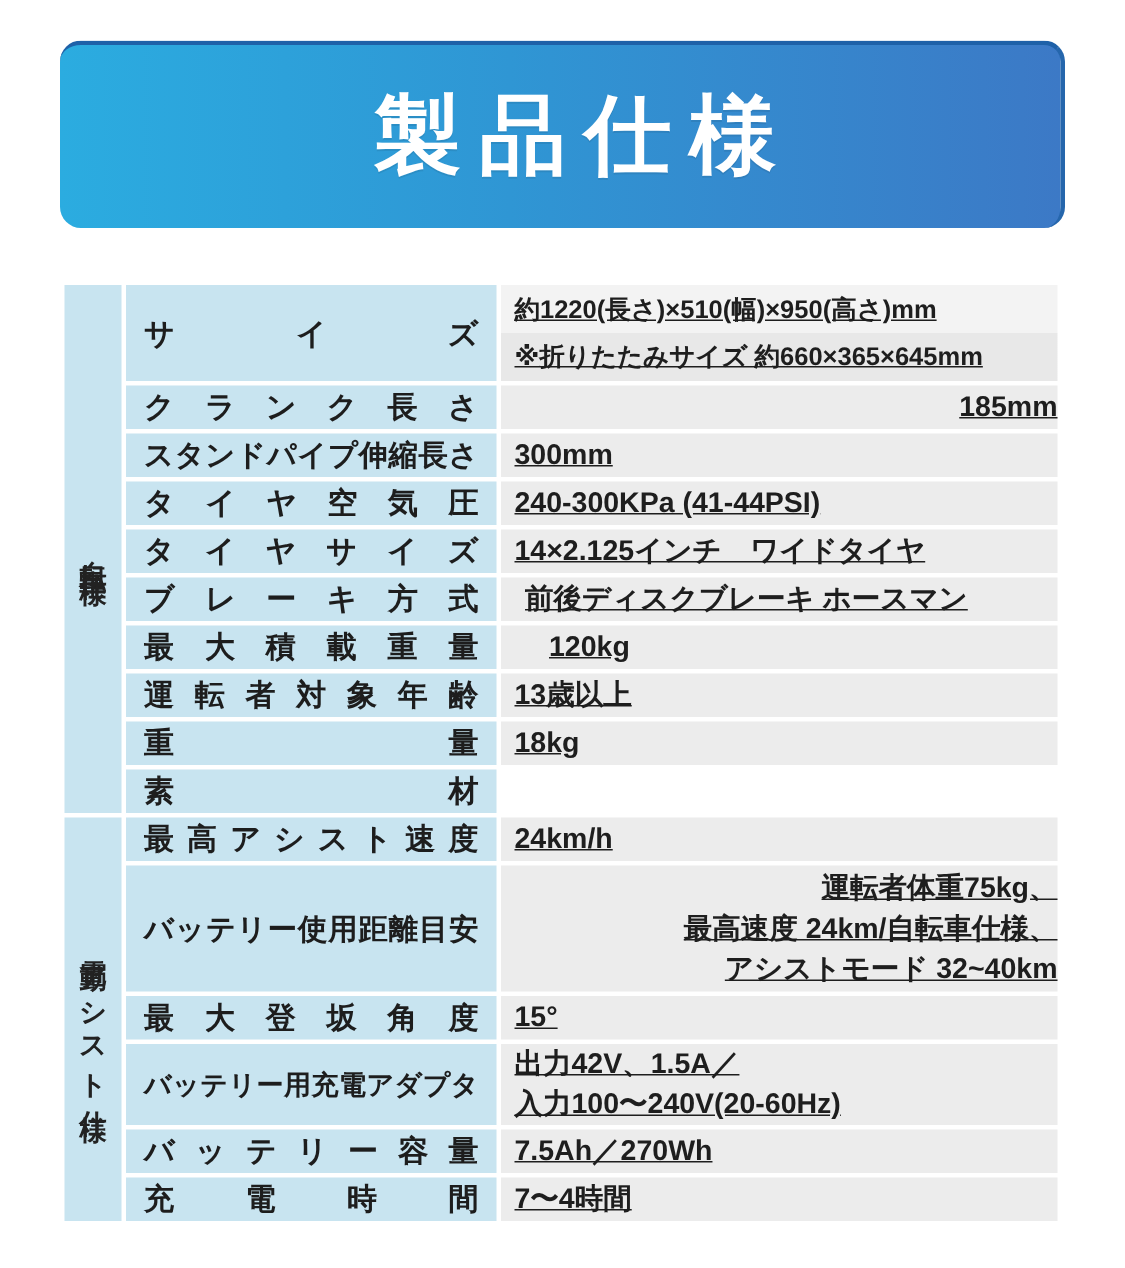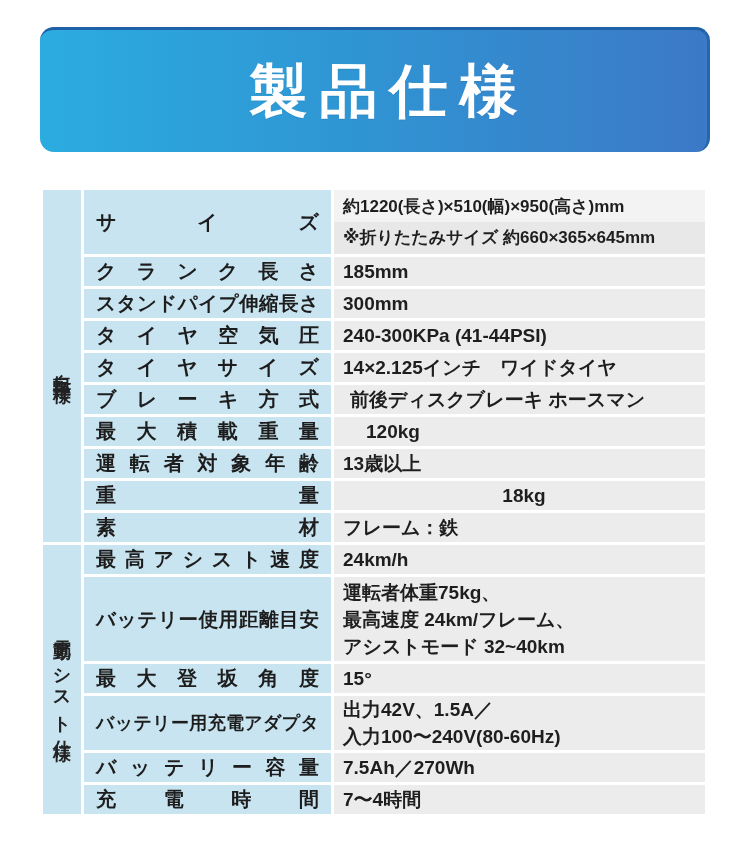--- a/index.html
+++ b/index.html
@@ -32,21 +32,21 @@
   }
   .lbl{
     background:#C8E4F0;color:#1d1d1d;font-weight:700;
     display:flex;align-items:center;justify-content:space-between;
     padding:0 12px;overflow:hidden;
   }
   .lbl span{display:inline-block;}
   .val{
     background:#ECECEC;color:#1e1e1e;
     display:flex;flex-direction:column;justify-content:center;
-    padding-left:9px;font-size:19px;font-weight:700;
+    padding-left:9px;font-size:19px;font-weight:700;text-decoration:underline;
   }
   .vline{white-space:nowrap;line-height:27px;}
   .val.split{
     background:linear-gradient(180deg,#F3F3F3 0 50%,#E8E8E8 50% 100%);
     font-size:17px;
   }
   .val.split .vline{line-height:31px;}
 </style>
 </head>
 <body>
@@ -68,21 +68,21 @@
           <div class="vline">※折りたたみサイズ 約660×365×645mm</div>
         </div>
         <div class="lbl" style="grid-area: 2 / 2; font-size: 20px;">
           <span>ク</span>
           <span>ラ</span>
           <span>ン</span>
           <span>ク</span>
           <span>長</span>
           <span>さ</span>
         </div>
-        <div class="val" style="grid-area: 2 / 3;">
+        <div class="val" style="grid-area: 2 / 3; text-align: right;">
           <div class="vline">185mm</div>
         </div>
         <div class="lbl" style="grid-area: 3 / 2; font-size: 19.5px;">
           <span>ス</span>
           <span>タ</span>
           <span>ン</span>
           <span>ド</span>
           <span>パ</span>
           <span>イ</span>
           <span>プ</span>
@@ -147,29 +147,26 @@
           <span>年</span>
           <span>齢</span>
         </div>
         <div class="val" style="grid-area: 8 / 3;">
           <div class="vline">13歳以上</div>
         </div>
         <div class="lbl" style="grid-area: 9 / 2; font-size: 20px;">
           <span>重</span>
           <span>量</span>
         </div>
-        <div class="val" style="grid-area: 9 / 3; align-items: center;">
+        <div class="val" style="grid-area: 9 / 3;">
           <div class="vline">18kg</div>
         </div>
         <div class="lbl" style="grid-area: 10 / 2; font-size: 20px;">
           <span>素</span>
           <span>材</span>
-        </div>
-        <div class="val" style="grid-area: 10 / 3;">
-          <div class="vline">フレーム：鉄</div>
         </div>
       </div>
       <div class="section" style="grid-template-rows: 29px 84px 29px 54px 29px 29px;">
         <div class="vhead" style="grid-area: 1 / 1 / span 6;">電動アシスト仕様</div>
         <div class="lbl" style="grid-area: 1 / 2; font-size: 20px;">
           <span>最</span>
           <span>高</span>
           <span>ア</span>
           <span>シ</span>
           <span>ス</span>
@@ -186,23 +183,23 @@
           <span>テ</span>
           <span>リ</span>
           <span>ー</span>
           <span>使</span>
           <span>用</span>
           <span>距</span>
           <span>離</span>
           <span>目</span>
           <span>安</span>
         </div>
-        <div class="val" style="grid-area: 2 / 3;">
+        <div class="val" style="grid-area: 2 / 3; text-align: right;">
           <div class="vline">運転者体重75kg、</div>
-          <div class="vline">最高速度 24km/フレーム、</div>
+          <div class="vline">最高速度 24km/自転車仕様、</div>
           <div class="vline">アシストモード 32~40km</div>
         </div>
         <div class="lbl" style="grid-area: 3 / 2; font-size: 20px;">
           <span>最</span>
           <span>大</span>
           <span>登</span>
           <span>坂</span>
           <span>角</span>
           <span>度</span>
         </div>
@@ -218,21 +215,21 @@
           <span>用</span>
           <span>充</span>
           <span>電</span>
           <span>ア</span>
           <span>ダ</span>
           <span>プ</span>
           <span>タ</span>
         </div>
         <div class="val" style="grid-area: 4 / 3;">
           <div class="vline">出力42V、1.5A／</div>
-          <div class="vline">入力100〜240V(80-60Hz)</div>
+          <div class="vline">入力100〜240V(20-60Hz)</div>
         </div>
         <div class="lbl" style="grid-area: 5 / 2; font-size: 20px;">
           <span>バ</span>
           <span>ッ</span>
           <span>テ</span>
           <span>リ</span>
           <span>ー</span>
           <span>容</span>
           <span>量</span>
         </div>

